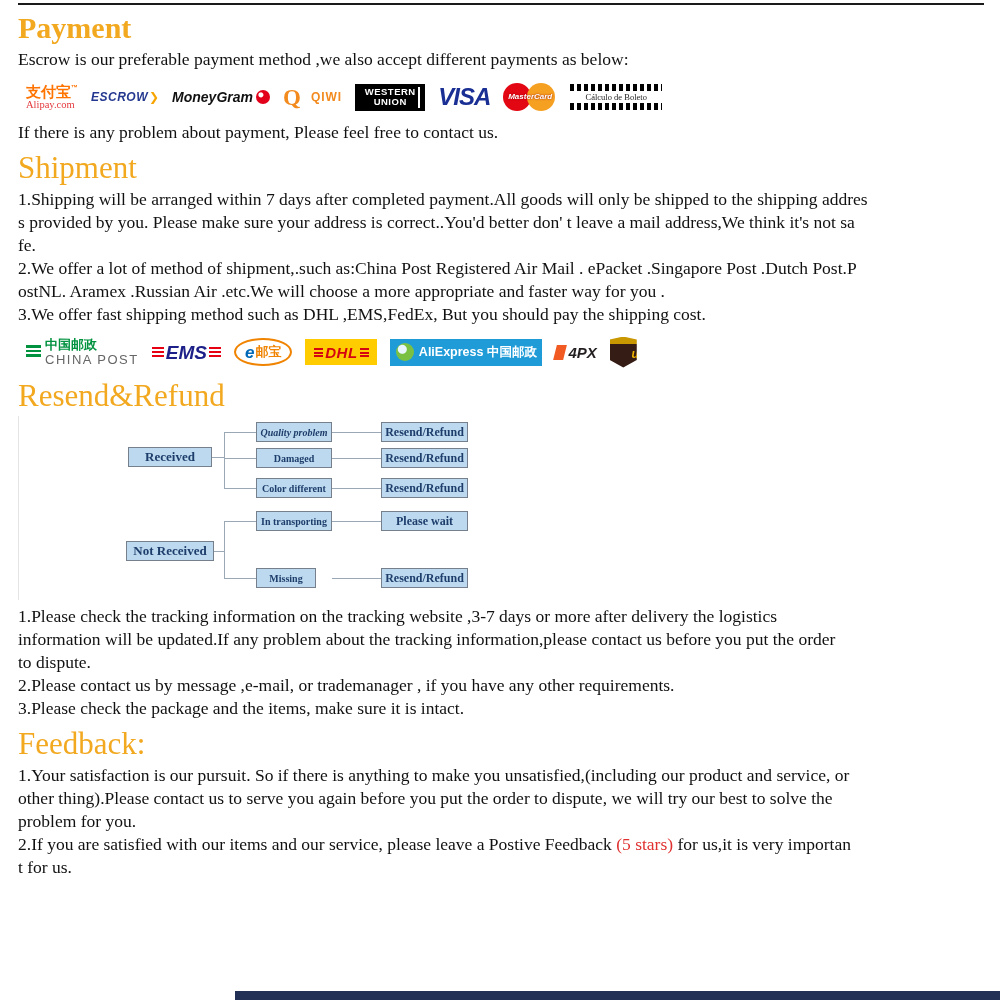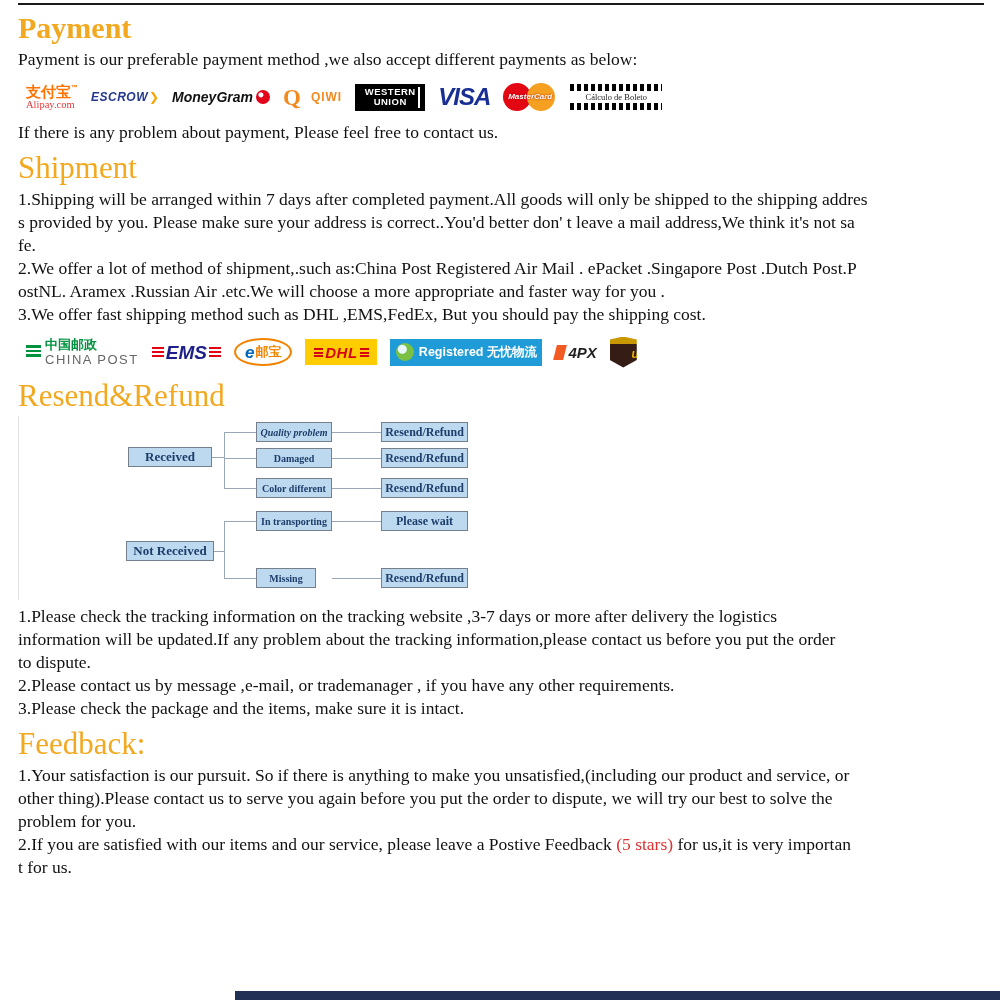--- a/index.html
+++ b/index.html
@@ -100,21 +100,21 @@
   .bottom-bar{position:absolute;left:235px;right:0;bottom:0;height:9px;background:#223055;}
 </style>
 </head>
 <body>
 
 <div class="page">
 
   <hr class="title-rule">
 
   <h2 class="h-gold bold">Payment</h2>
-  <p class="body-text">Payment is our preferable payment method ,we also accept different payments as below:</p>
+  <p class="body-text">Escrow is our preferable payment method ,we also accept different payments as below:</p>
 
   <div class="logo-row">
     <span class="logo alipay">
       <span class="zh"><span>支付宝</span><sup class="tm">™</sup></span>
       <span class="en">Alipay.com</span>
     </span>
     <span class="logo escrow">
       <span class="t">ESCROW</span>
       <span class="arr">❯</span>
     </span>
@@ -172,21 +172,21 @@
       <span class="e">e</span>
       <span class="zh">邮宝</span>
     </span>
     <span class="logo dhl">
       <span class="stripes"></span>
       <span class="t">DHL</span>
       <span class="stripes"></span>
     </span>
     <span class="logo aliex">
       <span class="globe"></span>
-      <span class="t">Registered 无忧物流</span>
+      <span class="t">AliExpress 中国邮政</span>
     </span>
     <span class="logo fourpx">
       <span class="glyph"></span>
       <span class="t">4PX</span>
     </span>
     <span class="logo ups">
       <span class="t">ups</span>
     </span>
   </div>
 

